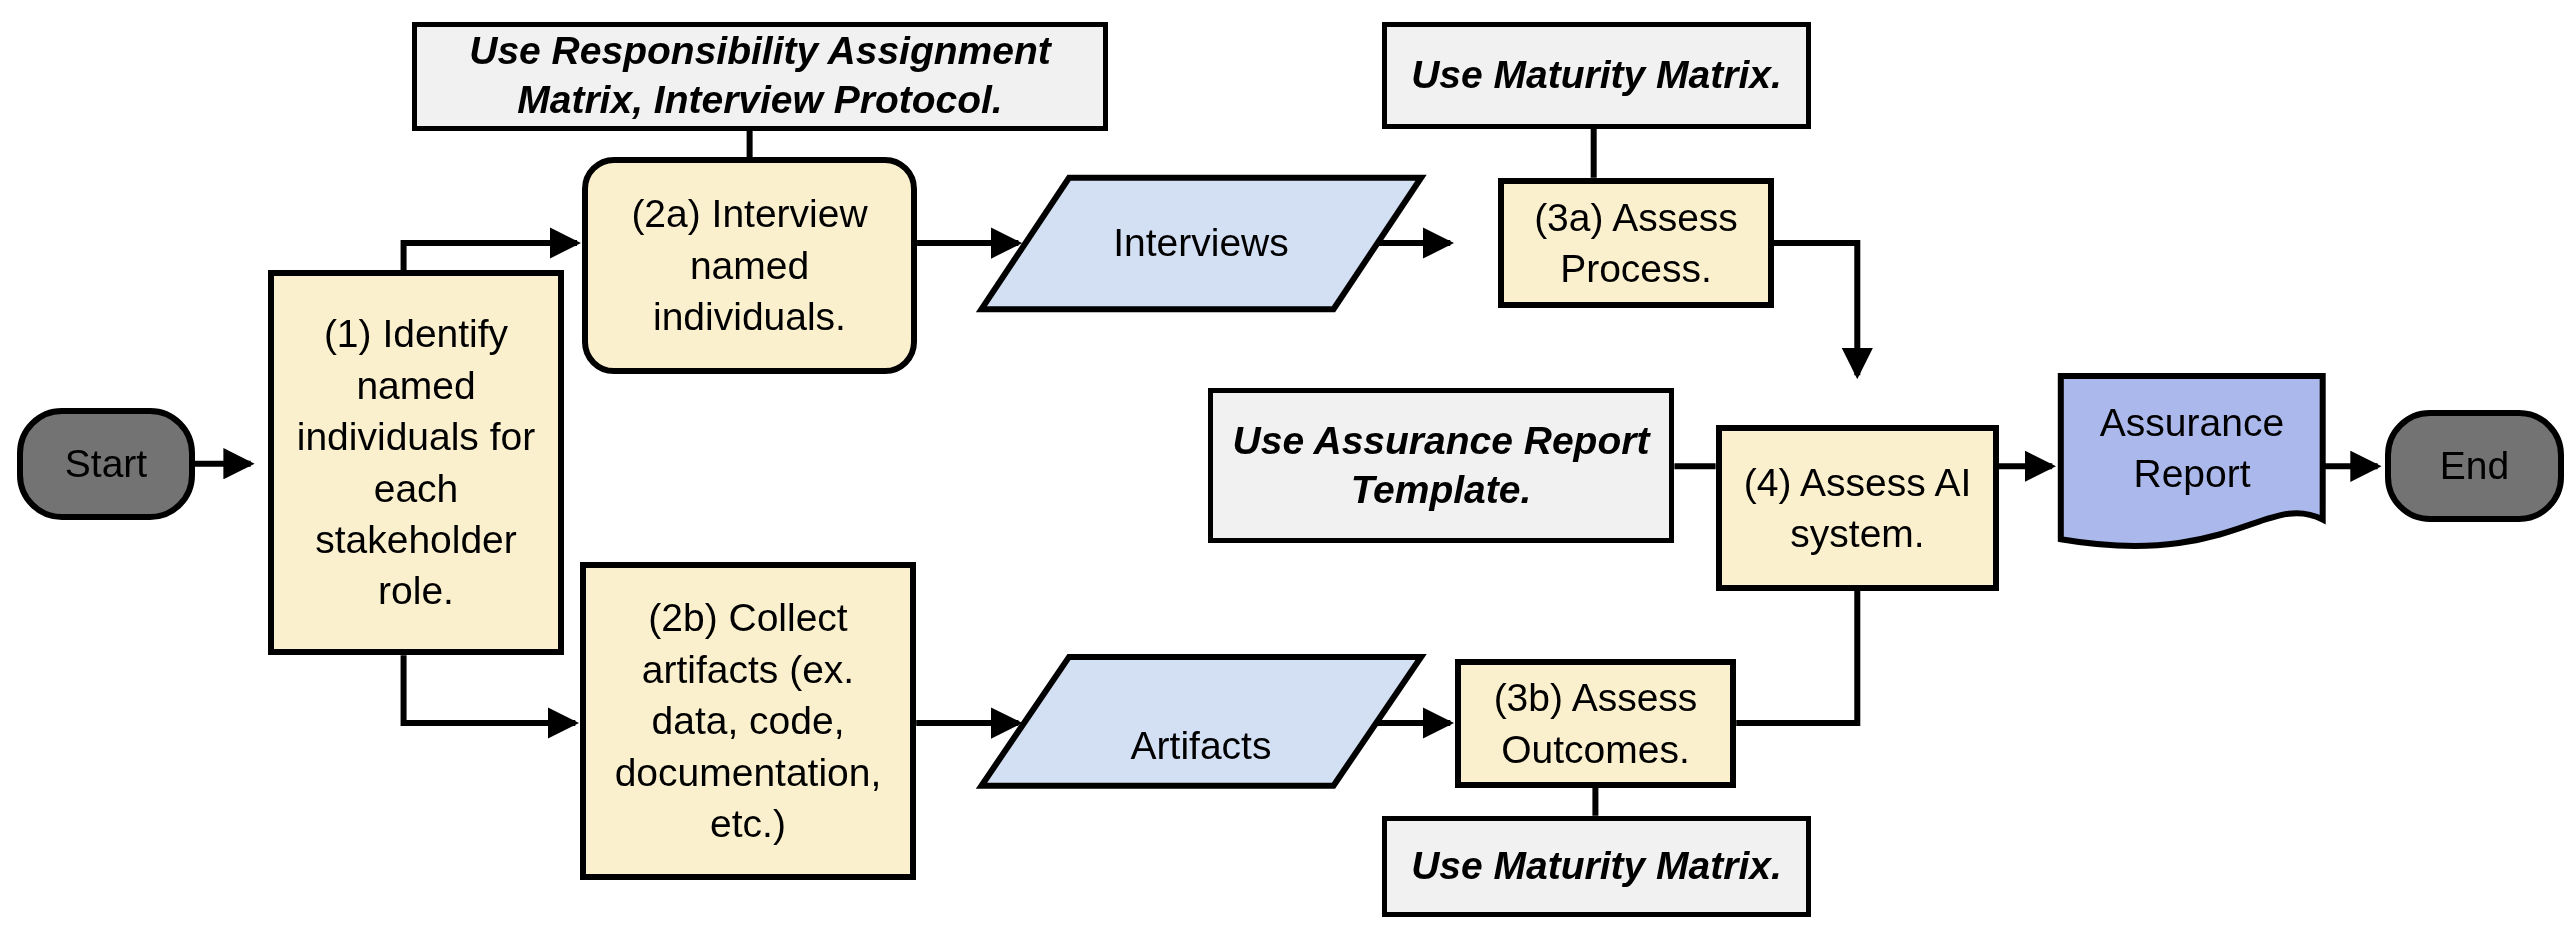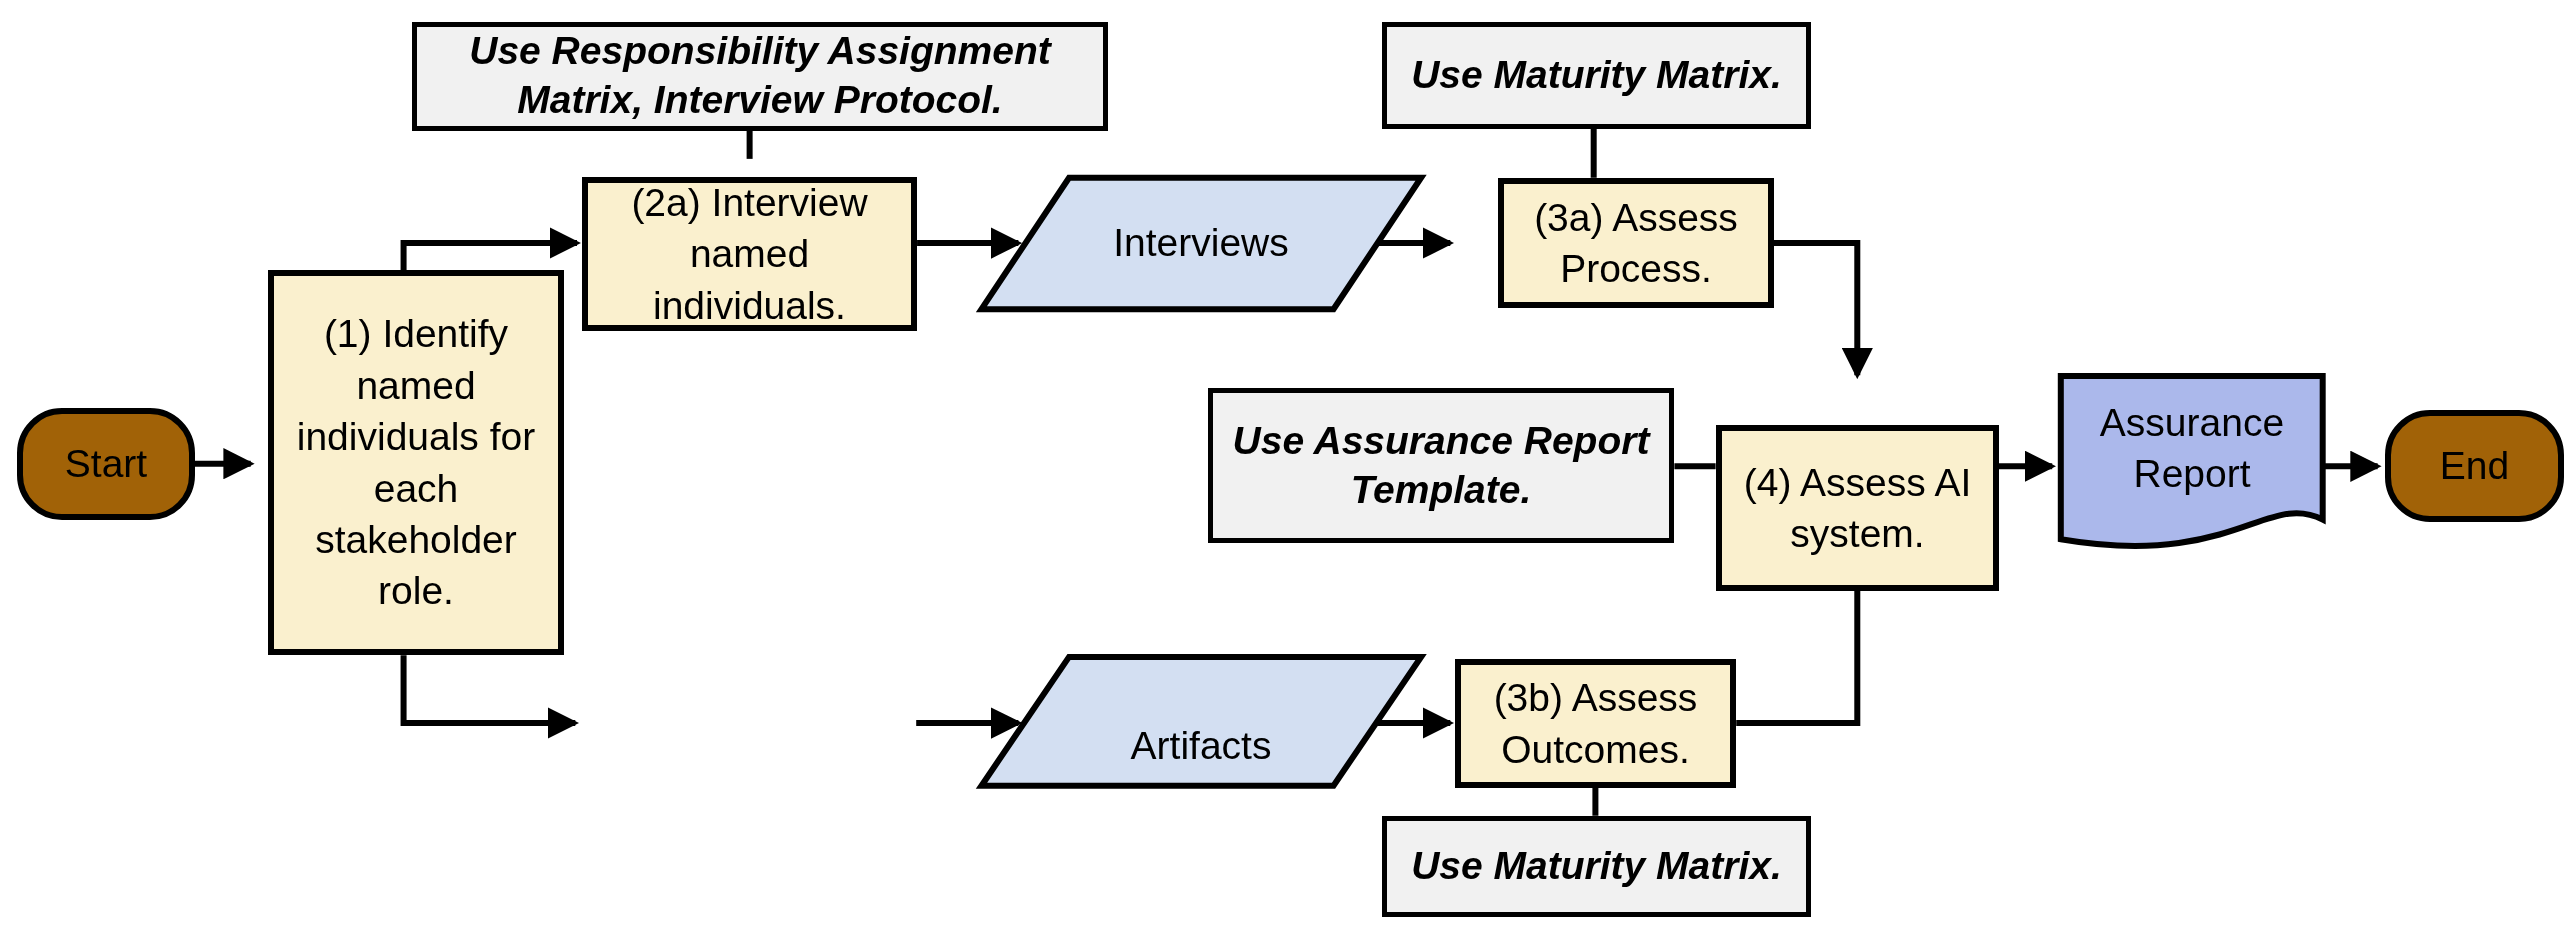--- a/index.html
+++ b/index.html
@@ -14,21 +14,21 @@
   #connector-layer{position:absolute;left:0;top:0;width:2576px;height:948px;}
   .conn{stroke:#000;stroke-width:7;fill:none;}
   .shape{stroke:#000;stroke-width:7;}
   .node{
     position:absolute;box-sizing:border-box;
     border:6px solid #000;
     display:flex;align-items:center;justify-content:center;
     text-align:center;font-size:39px;line-height:1.32;
   }
   .process{background:#FAF0CE;}
-  .terminator{background:#a16207;border-radius:45px;}
+  .terminator{background:#737373;border-radius:45px;}
   .note{background:#F1F1F1;border-width:5.2px;font-style:italic;font-weight:600;line-height:1.25;}
   .nowrap{white-space:nowrap;font-size:39px;}
   .overlay{
     position:absolute;box-sizing:border-box;border:none;background:transparent;
     display:flex;align-items:center;justify-content:center;text-align:center;
     font-size:39px;line-height:1.3;
   }
   .pad10{padding:0 8.6px;}
   .pad12{padding:0 10.3px;}
   .pad8{padding:0 6.9px;}
@@ -65,21 +65,22 @@
     <polygon class="shape" points="1245,207 1655,207 1553,360 1143,360" fill="#D3DFF2"></polygon>
     <polygon class="shape" points="1245,765 1655,765 1553,915 1143,915" fill="#D3DFF2"></polygon>
 
     <path class="shape" d="M2400,438 L2705,438 L2705,605 C2640,572 2600,662 2400,628 Z" fill="#ABB8EB"></path>
   </svg>
 
   <div class="node terminator" style="left:17px;top:408px;width:178px;height:112px;">Start</div>
   <div class="node terminator" style="left:2385px;top:410px;width:179px;height:112px;">End</div>
 
   <div class="node process pad10" style="left:268px;top:270px;width:296px;height:385px;">(1) Identify named individuals for each stakeholder role.</div>
-  <div class="node process pad10" style="left:582px;top:177px;width:335px;height:154px;">(2a) Interview named individuals.</div>
+  <div class="node process pad10" style="left:582px;top:157px;width:335px;height:217px;border-radius:32px;">(2a) Interview named individuals.</div>
+  <div class="node process pad12" style="left:580px;top:562px;width:336px;height:318px;">(2b) Collect artifacts (ex. data, code, documentation, etc.)</div>
   <div class="node process pad8" style="left:1498px;top:178px;width:276px;height:130px;">(3a) Assess Process.</div>
   <div class="node process pad8" style="left:1455px;top:659px;width:281px;height:129px;">(3b) Assess Outcomes.</div>
   <div class="node process pad8" style="left:1716px;top:382px;width:283px;height:166px;margin-top:43px;">(4) Assess AI system.</div>
 
   <div class="node note" style="left:412px;top:21.5px;width:696px;height:109px;">Use Responsibility Assignment Matrix, Interview Protocol.</div>
   <div class="node note nowrap" style="left:1382px;top:21.5px;width:429px;height:107px;">Use Maturity Matrix.</div>
   <div class="node note" style="left:1208px;top:388px;width:466px;height:155px;">Use Assurance Report Template.</div>
   <div class="node note nowrap" style="left:1382px;top:816px;width:429px;height:101px;">Use Maturity Matrix.</div>
 
   <div class="overlay" style="left:981px;top:178px;width:440px;height:131px;">Interviews</div>

